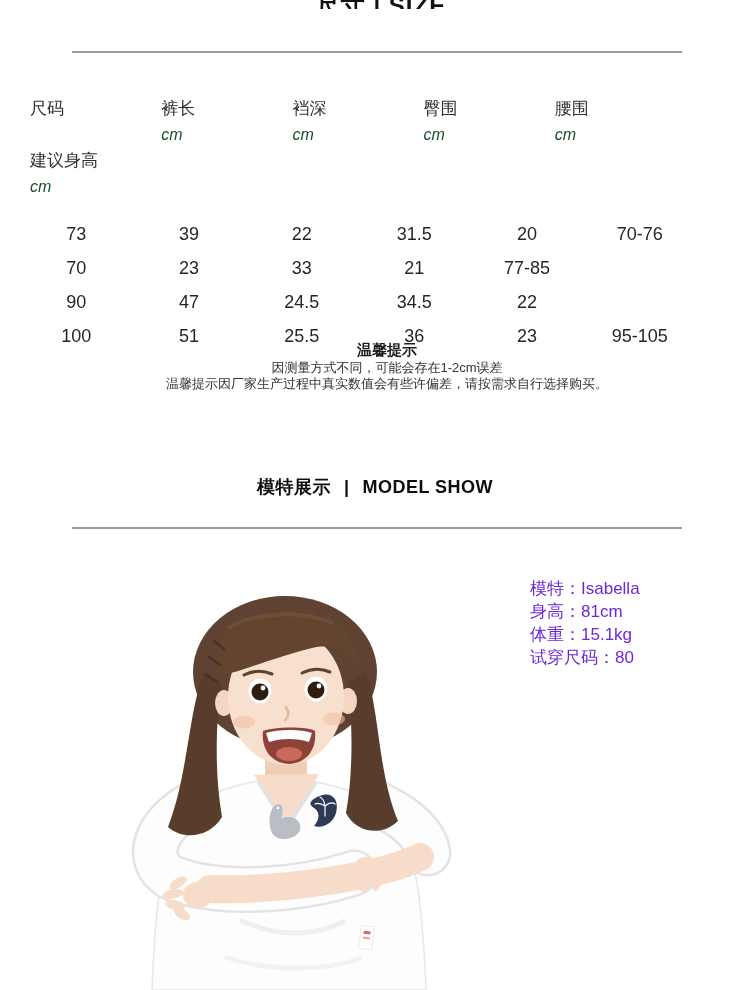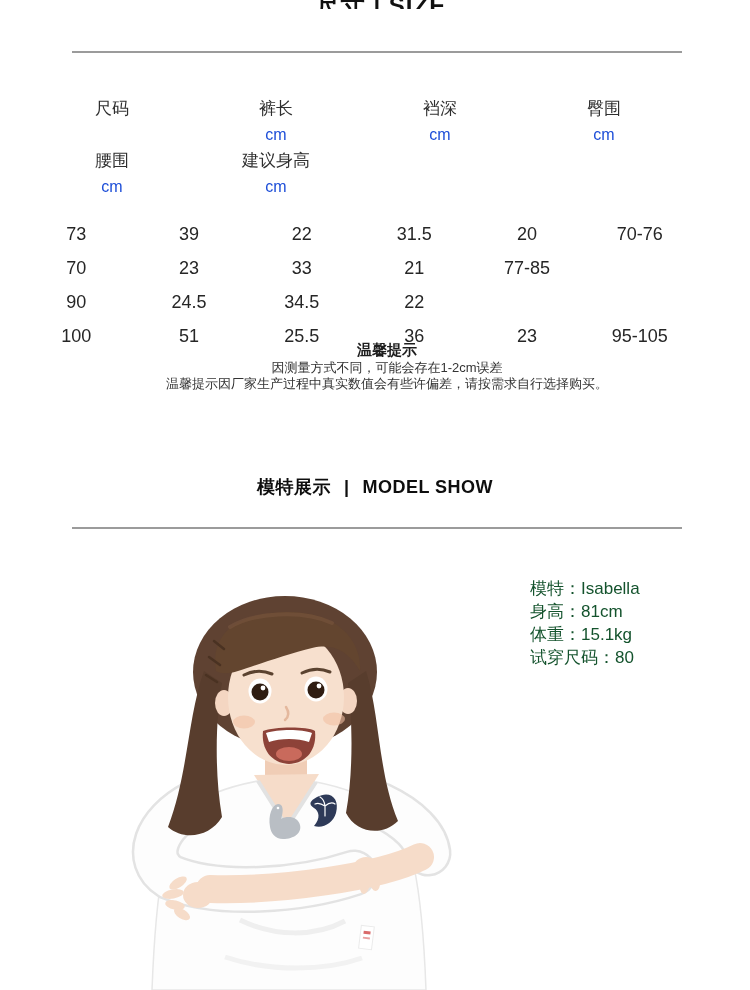--- a/index.html
+++ b/index.html
@@ -14,42 +14,42 @@
   
   .top-clip { position: absolute; top: 0; left: 0; width: 750px; height: 9px; overflow: hidden; text-align: center; padding-left: 12px; }
   .top-clip .t { display: inline-block; font-size: 24px; font-weight: 700; color: #111; line-height: 28px; margin-top: -20px; letter-spacing: 1px; }
 
   .hline { position: absolute; left: 72px; width: 610px; height: 2px; background: #9b9b9b; }
   .hline-top { top: 51px; }
   .hline-model { top: 527px; }
 
   
   .size-table { position: absolute; top: 96px; left: 30px; width: 656px; }
-  .hdr { display: grid; grid-template-columns: repeat(4, 1fr); text-align: center; }
+  .hdr { display: grid; grid-template-columns: repeat(5, 1fr); }
   .hdr .cell { display: flex; flex-direction: column; }
   .hdr .lbl { font-size: 17px; line-height: 26px; color: #2f2f2f; }
-  .hdr .unit { font-size: 16px; line-height: 26px; color: #1d4ed8; }
+  .hdr .unit { font-size: 16px; line-height: 26px; color: #14532d; font-style: italic; }
   .rows { margin-top: 17px; }
   .row { display: grid; grid-template-columns: repeat(6, 1fr); text-align: center; height: 34px; gap: 20px; }
   .row span { font-size: 18px; line-height: 34px; color: #262626; }
 
   
   .tips { position: absolute; top: 340px; left: 0; width: 750px; text-align: center; padding-left: 24px; }
   .tips .tips-title { font-size: 15px; font-weight: 700; color: #1d1d1d; line-height: 20px; }
   .tips .tips-line { font-size: 13px; color: #333; line-height: 16px; text-align: center; }
 
   
   .model-heading { position: absolute; top: 473px; left: 0; width: 750px; text-align: center;
     font-size: 18px; font-weight: 700; color: #0e0e0e; line-height: 28px; letter-spacing: 0.5px; }
   .model-heading .sep { margin: 0 13px; font-weight: 700; }
 
   
   .model-photo { position: absolute; left: 110px; top: 575px; width: 360px; height: 415px; }
   .model-info { position: absolute; left: 530px; top: 577px; }
-  .model-info .line { font-size: 17px; line-height: 23px; color: #14532d; white-space: nowrap; }
+  .model-info .line { font-size: 17px; line-height: 23px; color: #6d28d9; white-space: nowrap; }
 </style>
 </head>
 <body>
 
 <div class="page">
 
   <div class="top-clip">
     <span class="t">尺寸 | SIZE</span>
   </div>
 
@@ -93,20 +93,21 @@
       </div>
       <div class="row">
         <span>70</span>
         <span>23</span>
         <span>33</span>
         <span>21</span>
         <span>77-85</span>
       </div>
       <div class="row">
         <span>90</span>
+        <span>47</span>
         <span>24.5</span>
         <span>34.5</span>
         <span>22</span>
       </div>
       <div class="row">
         <span>100</span>
         <span>51</span>
         <span>25.5</span>
         <span>36</span>
         <span>23</span>

